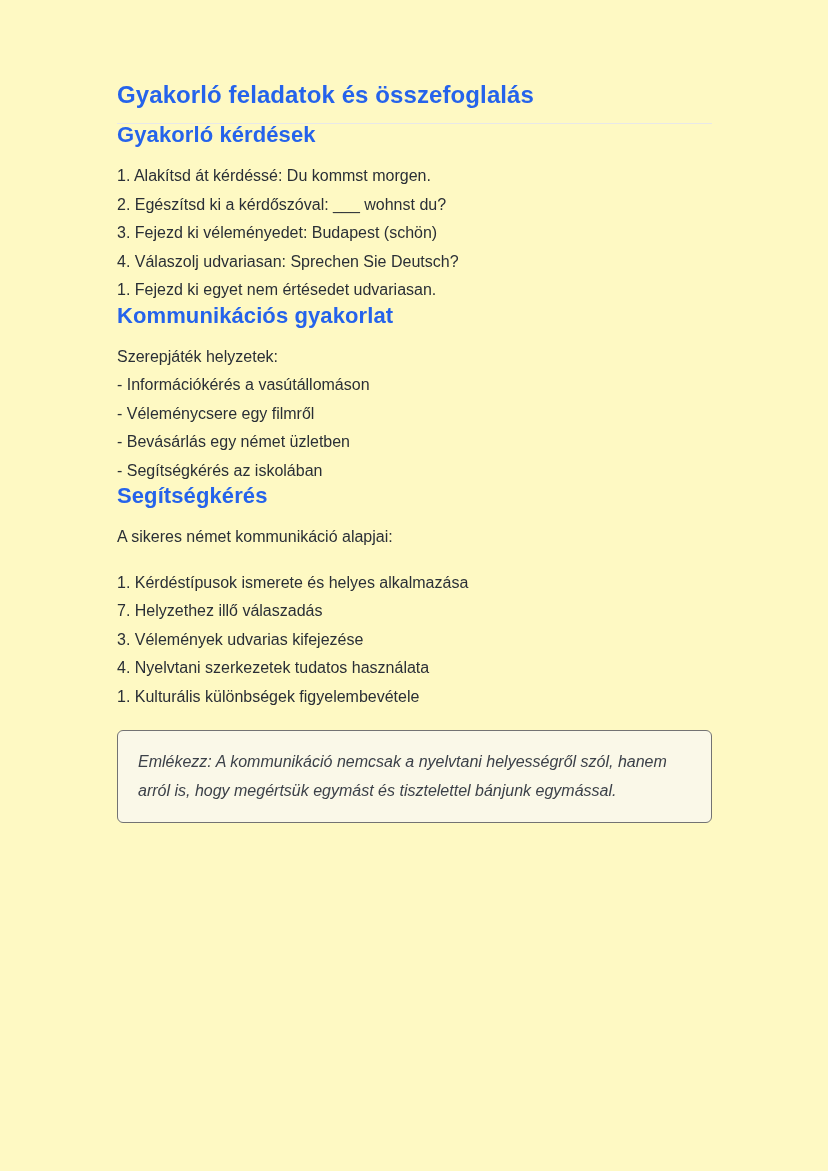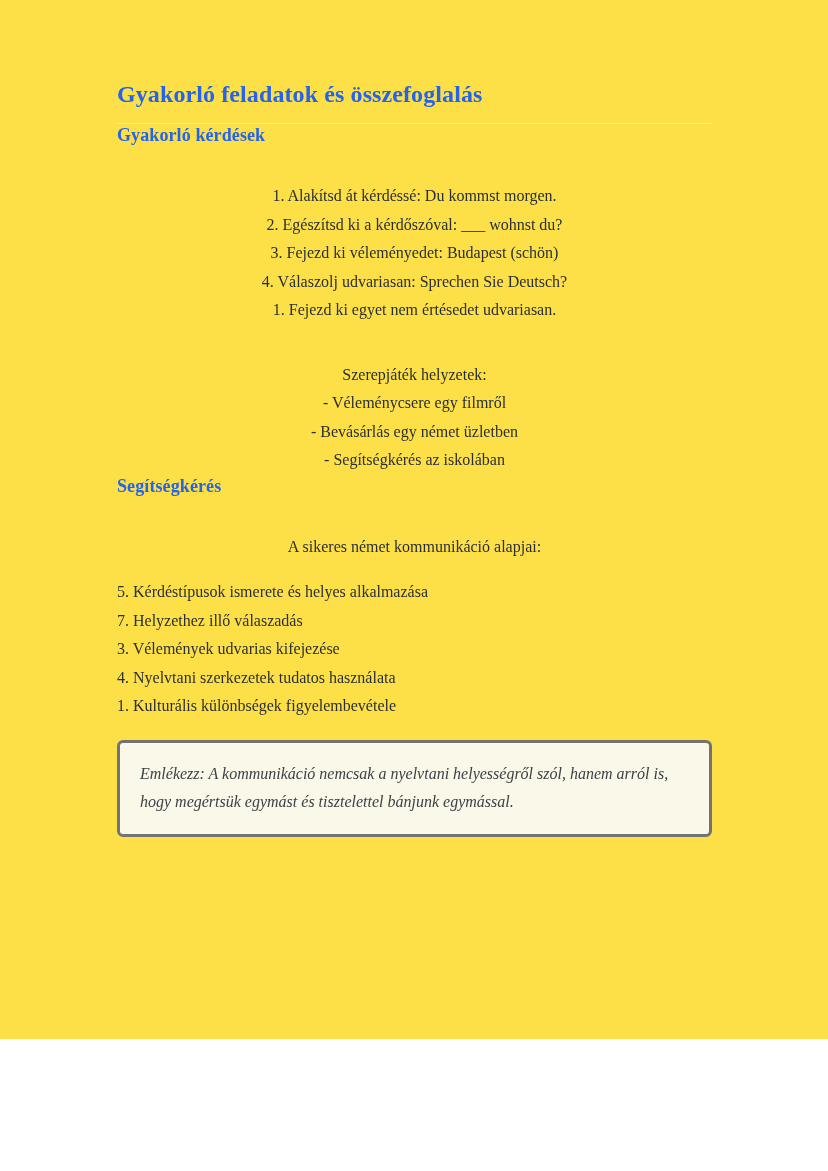--- a/index.html
+++ b/index.html
@@ -6,62 +6,61 @@
   html, body {
     margin: 0;
     padding: 0;
     background: #ffffff;
     font-family: "Liberation Sans", sans-serif;
     color: #24292f;
   }
   .page {
     position: relative;
     width: 828px;
-    height: 1039px;
-    background: #fde047;
+    height: 1171px;
+    background: #fef9c3;
     overflow: hidden;
-    font-family: Liberation Serif, serif;
   }
   .content {
     width: 595px;
     margin-left: 117px;
     padding-top: 80px;
   }
   h1.doc-title {
     margin: 0;
     font-size: 24px;
     line-height: 29px;
     font-weight: 700;
     color: #2563eb;
     padding-bottom: 14px;
     border-bottom: 1px solid #e8e8e8;
     letter-spacing: 0.1px;
   }
   h2.section-heading {
     margin: 0;
-    font-size: 18px;
+    font-size: 22px;
     line-height: 22px;
     font-weight: 700;
     color: #2563eb;
     letter-spacing: 0.1px;
   }
   .mt-29 { margin-top: 29px; }
   .mt-26 { margin-top: 26px; }
-  .mt-20 { margin-top: 36px; text-align: center; }
+  .mt-20 { margin-top: 16px; }
   .mt-17 { margin-top: 17px; }
   .text-block {
     font-size: 16px;
     line-height: 28.5px;
     color: #2a2f36;
   }
   .text-line { white-space: pre-wrap; }
   .note-box {
     margin-top: 19px;
     background: #faf8e8;
-    border: 3px solid #737373;
+    border: 1px solid #737373;
     border-radius: 6px;
     padding: 17px 20px;
   }
   .note-text {
     font-size: 16px;
     line-height: 28.5px;
     font-style: italic;
     color: #3c4149;
   }
 </style>
@@ -75,33 +74,35 @@
 
     <h2 class="section-heading mt-29">Gyakorló kérdések</h2>
     <div class="text-block mt-20">
       <div class="text-line">1. Alakítsd át kérdéssé: Du kommst morgen.</div>
       <div class="text-line">2. Egészítsd ki a kérdőszóval: ___ wohnst du?</div>
       <div class="text-line">3. Fejezd ki véleményedet: Budapest (schön)</div>
       <div class="text-line">4. Válaszolj udvariasan: Sprechen Sie Deutsch?</div>
       <div class="text-line">1. Fejezd ki egyet nem értésedet udvariasan.</div>
     </div>
 
+    <h2 class="section-heading mt-26">Kommunikációs gyakorlat</h2>
     <div class="text-block mt-20">
       <div class="text-line">Szerepjáték helyzetek:</div>
+      <div class="text-line">- Információkérés a vasútállomáson</div>
       <div class="text-line">- Véleménycsere egy filmről</div>
       <div class="text-line">- Bevásárlás egy német üzletben</div>
       <div class="text-line">- Segítségkérés az iskolában</div>
     </div>
 
     <h2 class="section-heading mt-26">Segítségkérés</h2>
     <div class="text-block mt-20">
       <div class="text-line">A sikeres német kommunikáció alapjai:</div>
     </div>
     <div class="text-block mt-17">
-      <div class="text-line">5. Kérdéstípusok ismerete és helyes alkalmazása</div>
+      <div class="text-line">1. Kérdéstípusok ismerete és helyes alkalmazása</div>
       <div class="text-line">7. Helyzethez illő válaszadás</div>
       <div class="text-line">3. Vélemények udvarias kifejezése</div>
       <div class="text-line">4. Nyelvtani szerkezetek tudatos használata</div>
       <div class="text-line">1. Kulturális különbségek figyelembevétele</div>
     </div>
 
     <div class="note-box">
       <div class="note-text">Emlékezz: A kommunikáció nemcsak a nyelvtani helyességről szól, hanem arról is, hogy megértsük egymást és tisztelettel bánjunk egymással.</div>
     </div>
 

